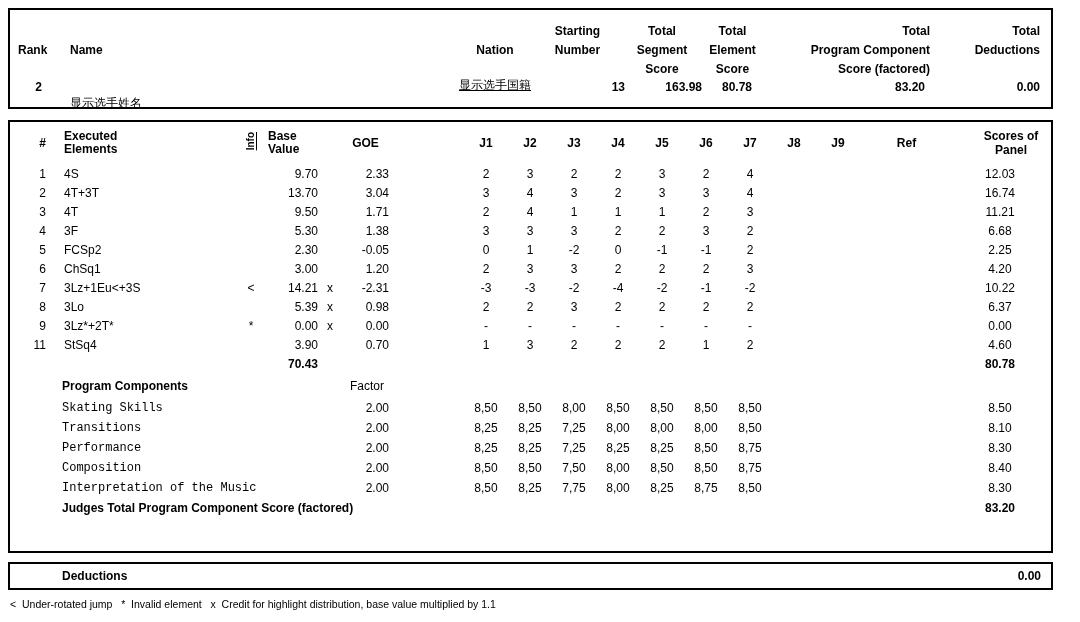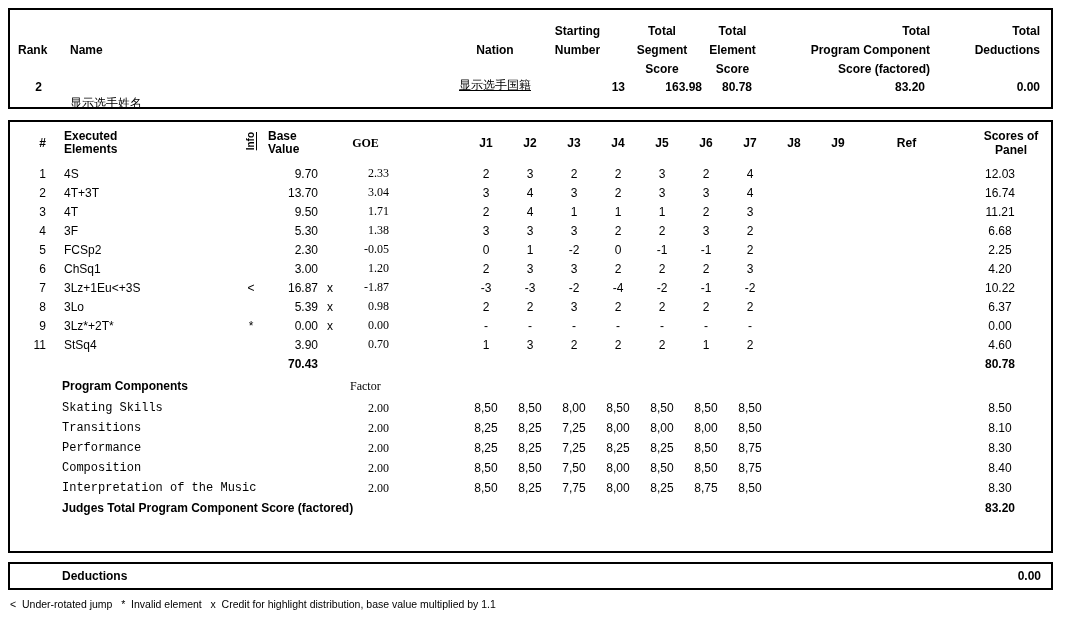--- a/index.html
+++ b/index.html
@@ -33,21 +33,21 @@
   #totals-body tr { height: 20px; }
   #components-head tr { height: 24px; }
   #components-body tr { height: 20px; }
   #components-total tr { height: 19px; }
 
   .c-num   { text-align: right;  padding-right: 6px; }
   .c-el    { text-align: left;   padding-left: 12px; }
   .c-info  { text-align: center; }
   .c-base  { text-align: right; }
   .c-x     { text-align: center; }
-  .c-goe   { text-align: right; font-family: Liberation Serif, serif; }
+  .c-goe   { text-align: right; }
   .c-sp    { }
   .c-j     { text-align: center; }
   .c-ref   { text-align: center; }
   .c-panel { text-align: center; padding-right: 10px; }
 
   th.c-el   { text-align: left; padding-left: 12px; }
   th.c-base { text-align: left; padding-left: 6px; }
   th.c-goe  { text-align: center; }
   th.c-panel{ text-align: center; padding-left: 22px; line-height: 14px; }
   th.c-ref  { padding-right: 2px; }
@@ -271,23 +271,23 @@
             <td class="c-j">3</td>
             <td class="c-j"></td>
             <td class="c-j"></td>
             <td class="c-ref"></td>
             <td class="c-panel">4.20</td>
           </tr>
           <tr>
             <td class="c-num">7</td>
             <td class="c-el">3Lz+1Eu&lt;+3S</td>
             <td class="c-info">&lt;</td>
-            <td class="c-base">16.87</td>
+            <td class="c-base">14.21</td>
             <td class="c-x">x</td>
-            <td class="c-goe">-1.87</td>
+            <td class="c-goe">-2.31</td>
             <td class="c-sp"></td>
             <td class="c-j">-3</td>
             <td class="c-j">-3</td>
             <td class="c-j">-2</td>
             <td class="c-j">-4</td>
             <td class="c-j">-2</td>
             <td class="c-j">-1</td>
             <td class="c-j">-2</td>
             <td class="c-j"></td>
             <td class="c-j"></td>

